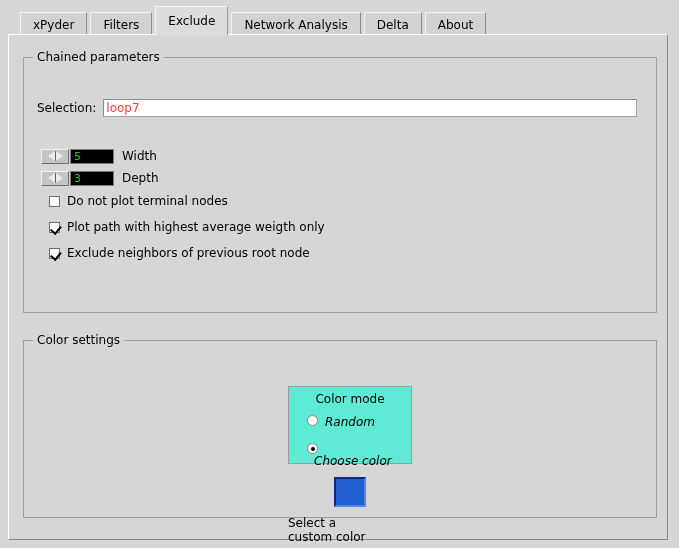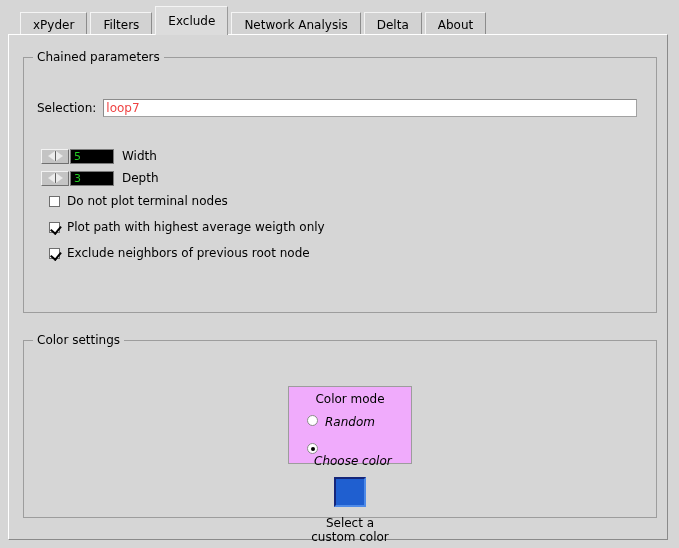--- a/index.html
+++ b/index.html
@@ -222,21 +222,21 @@
     white-space: nowrap;
   }
 
   
   #colormode-box {
     position: absolute;
     left: 264px; top: 45px;
     width: 124px; height: 78px;
     box-sizing: border-box;
     border: 1px solid #9d9d9d;
-    background: #f0abfc;
+    background: #5eead4;
   }
   #colormode-title {
     position: absolute;
     top: 5px; left: 0; right: 0;
     text-align: center;
     font-size: 12px;
   }
   .radio-row {
     position: absolute;
     left: 18px;
@@ -270,21 +270,20 @@
     margin-left: 7px;
     font-size: 12px;
     white-space: nowrap;
   }
 
   
   #swatch-wrap {
     position: absolute;
     left: 264px; top: 136px;
     width: 124px;
-    text-align: center;
   }
   #color-swatch {
     width: 32px;
     height: 30px;
     margin: 0 auto;
     box-sizing: border-box;
     background: #1f5fd0;
     border-top: 2px solid #16267a;
     border-left: 2px solid #16267a;
     border-right: 2px solid #4e8ae8;

